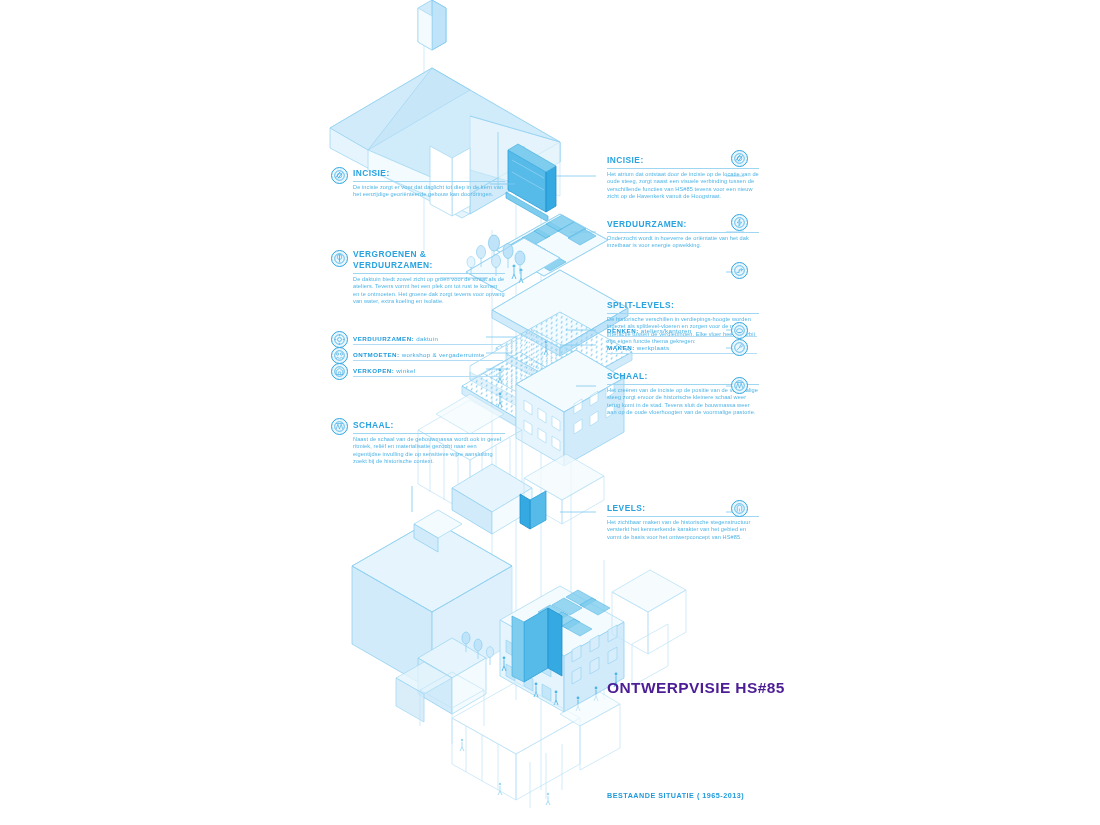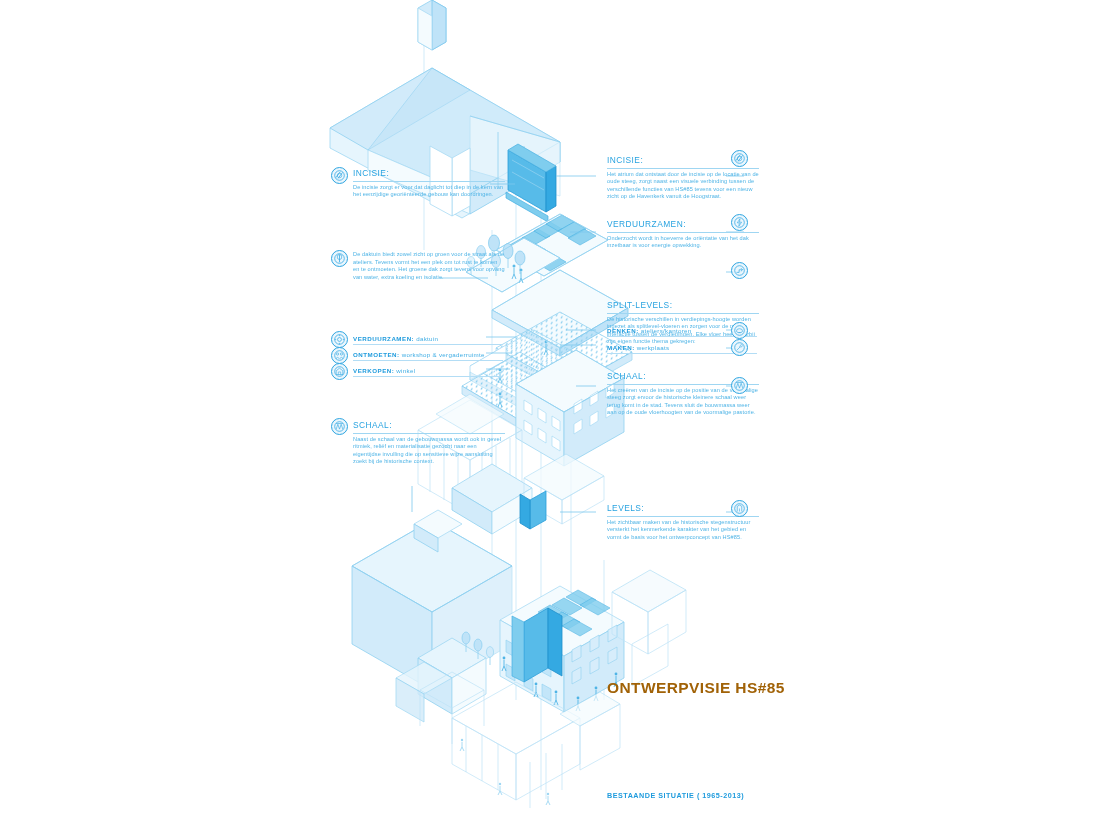--- a/index.html
+++ b/index.html
@@ -11,21 +11,21 @@
   }
   .stage{position:absolute;inset:0;}
 
   
   #iso{position:absolute;left:0;top:0;width:1100px;height:825px;}
 
   
   .anno{position:absolute;width:152px;}
   .anno.left{text-align:left;}
   .anno .hd{
-    font-size:8.4px;font-weight:normal;letter-spacing:.45px;
+    font-size:8.4px;font-weight:bold;letter-spacing:.45px;
     color:#29a3e0;line-height:11px;margin:0 0 2px 0;
     border-bottom:0.8px solid #9fd6f2;padding-bottom:1.5px;
   }
   .anno .bd{
     font-size:5.6px;line-height:7.6px;color:#4fb4e6;letter-spacing:.1px;
     margin:2px 0 0 0;
   }
 
   
   .label1{position:absolute;font-size:6.2px;letter-spacing:.3px;color:#3fade4;white-space:nowrap;}
@@ -35,21 +35,21 @@
   
   .ico{
     position:absolute;width:17px;height:17px;border-radius:50%;
     border:1.1px solid #2da5e1;background:#eaf6fd;
     box-sizing:border-box;
   }
   .ico svg{display:block;width:100%;height:100%;}
 
   
   .bigtitle{
-    position:absolute;font-size:15.5px;font-weight:bold;color:#a16207;
+    position:absolute;font-size:15.5px;font-weight:bold;color:#4c1d95;
     letter-spacing:.4px;white-space:nowrap;
   }
   .subtitle{
     position:absolute;font-size:7.2px;font-weight:bold;color:#1f9bdd;
     letter-spacing:.5px;white-space:nowrap;
   }
 </style>
 </head>
 <body>
 
@@ -384,20 +384,21 @@
   </div>
 
   <div class="ico" style="left:331px;top:250px;">
     <svg viewBox="0 0 20 20">
         <circle cx="10" cy="10" r="6.4" fill="none" stroke="#2da5e1" stroke-width="1"></circle>
         <path d="M10 5 L10 15" stroke="#2da5e1" stroke-width="1"></path>
         <ellipse cx="10" cy="8" rx="3" ry="3.4" fill="none" stroke="#2da5e1" stroke-width=".8"></ellipse>
       </svg>
   </div>
   <div class="anno left" style="left:353px;top:249px;">
+    <div class="hd">VERGROENEN &amp; VERDUURZAMEN:</div>
     <div class="bd">De daktuin biedt zowel zicht op groen voor de straat als de ateliers. Tevens vormt het een plek om tot rust te komen en te ontmoeten. Het groene dak zorgt tevens voor opvang van water, extra koeling en isolatie.</div>
   </div>
 
   <div class="ico" style="left:331px;top:331px;">
     <svg viewBox="0 0 20 20">
         <circle cx="10" cy="10" r="6.4" fill="none" stroke="#2da5e1" stroke-width="1"></circle>
         <circle cx="10" cy="10" r="2.6" fill="none" stroke="#2da5e1" stroke-width=".9"></circle>
         <path d="M10 3.5 L10 5.6 M10 14.4 L10 16.5 M3.5 10 L5.6 10 M14.4 10 L16.5 10" stroke="#2da5e1" stroke-width=".8"></path>
       </svg>
   </div>

